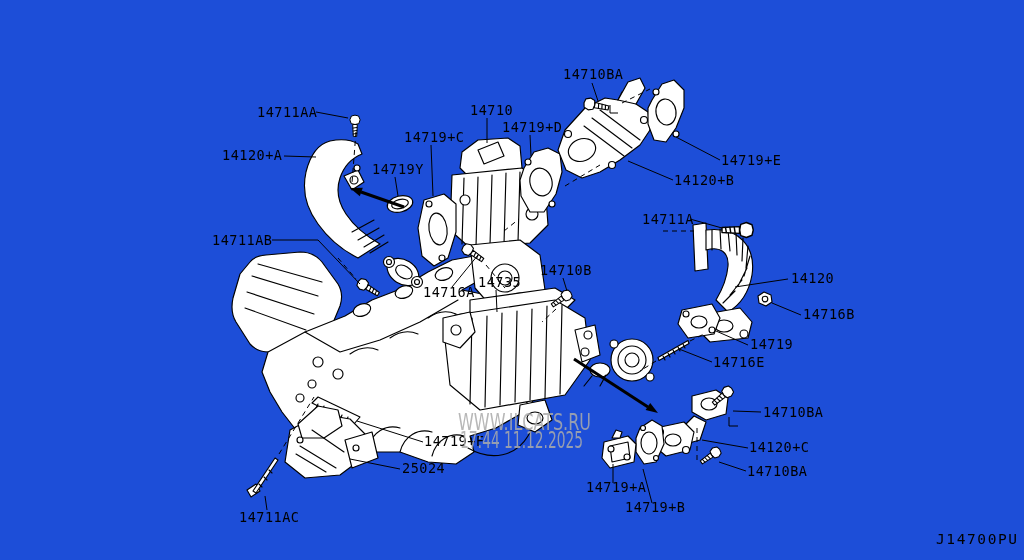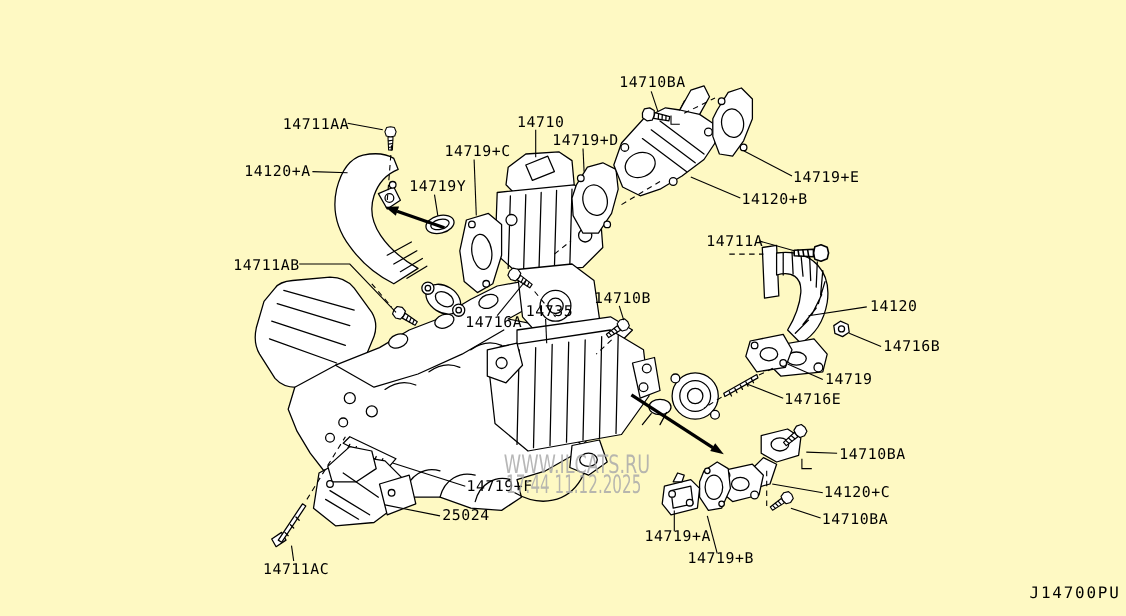--- a/index.html
+++ b/index.html
@@ -1,16 +1,16 @@
 <!DOCTYPE html>
 <html><head>
 <meta charset="utf-8">
 <style>
   html,body{margin:0;padding:0;background:#fff;}
-  .stage{position:relative;width:1024px;height:560px;background:#fef9c3;overflow:hidden;}
+  .stage{position:relative;width:1024px;height:560px;background:#1d4ed8;overflow:hidden;}
   svg{display:block;}
   .lbl{font-family:"DejaVu Sans Mono",monospace;font-size:13.5px;letter-spacing:.5px;fill:#000;}
   .code{font-family:"DejaVu Sans Mono",monospace;font-size:14.5px;letter-spacing:1.6px;fill:#000;}
   .wm{font-family:"DejaVu Sans",sans-serif;font-size:23px;fill:#ababab;opacity:.85;}
   .ln{fill:none;stroke:#000;stroke-width:1.15;stroke-linejoin:round;stroke-linecap:round;}
   .fw{fill:#fff;stroke:#000;stroke-width:1.15;stroke-linejoin:round;}
   .dash{fill:none;stroke:#000;stroke-width:1;stroke-dasharray:5 4;}
   .ldr{fill:none;stroke:#000;stroke-width:1;}
   .thick{fill:none;stroke:#000;stroke-width:3;}
   .blk{fill:#000;stroke:none;}

